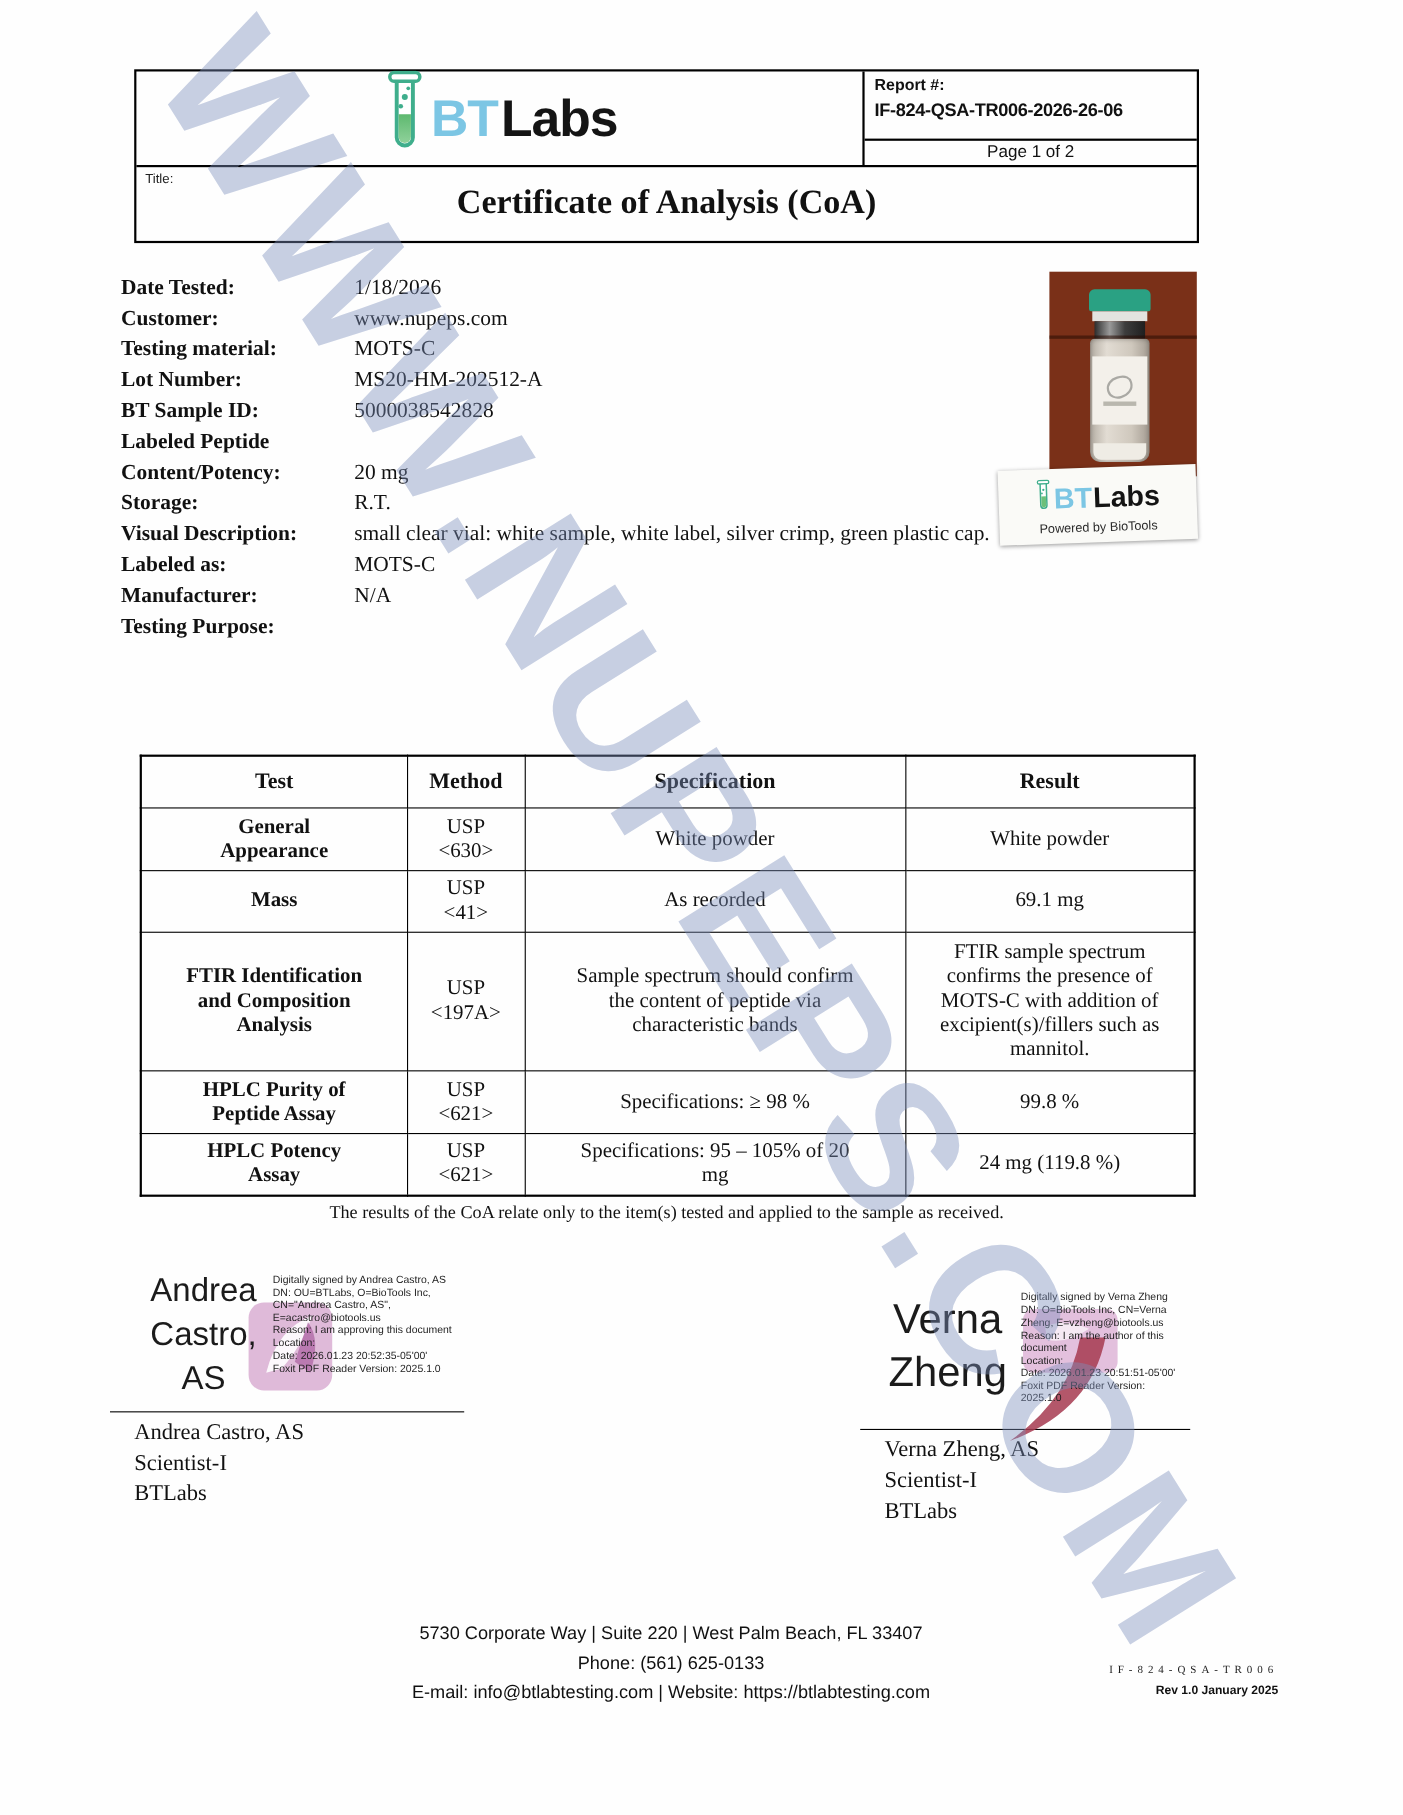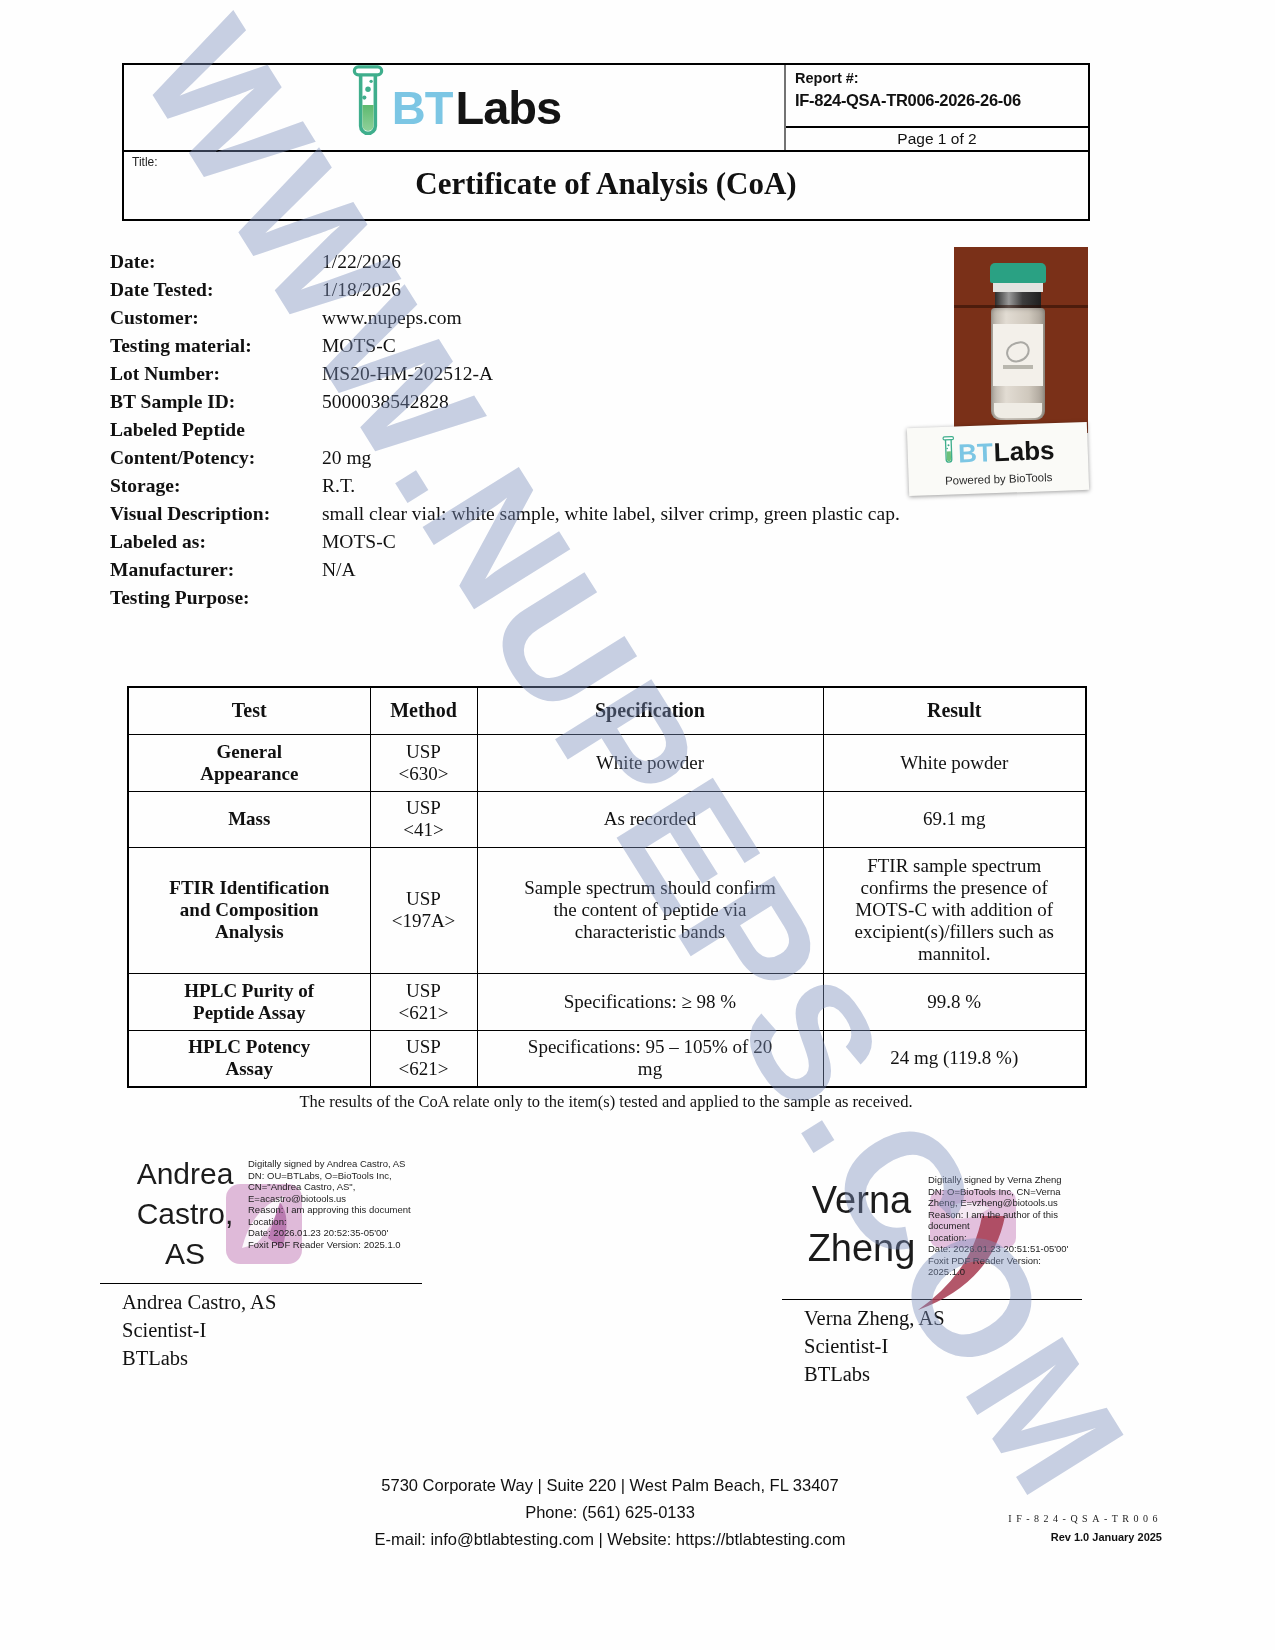--- a/index.html
+++ b/index.html
@@ -13,21 +13,21 @@
     letter-spacing:6px;color:rgba(124,143,188,0.42);}
 
   
   .hdr-box{position:absolute;left:122px;top:63px;width:964px;border:2px solid #000;}
   .hdr-top{position:relative;height:85px;border-bottom:2px solid #000;}
   .hdr-logo{position:absolute;left:0;top:0;width:660px;height:85px;
     display:flex;align-items:center;justify-content:center;gap:3px;}
   .logo-text{font-family:"Liberation Sans", sans-serif;font-weight:bold;font-size:47px;letter-spacing:-1px;line-height:1;}
   .logo-bt{color:#7cc6e4;}
   .logo-labs{color:#141414;}
-  .hdr-right{position:absolute;left:660px;top:0;right:0;height:85px;border-left:2px solid #737373;
+  .hdr-right{position:absolute;left:660px;top:0;right:0;height:85px;border-left:2px solid #000000;
     display:flex;flex-direction:column;font-family:"Liberation Sans", sans-serif;}
   .report-cell{flex:1;padding:5px 9px 0 9px;}
   .report-label{font-size:14.5px;font-weight:bold;}
   .report-number{font-size:16.5px;font-weight:bold;margin-top:5px;letter-spacing:-0.3px;}
   .page-cell{height:22px;border-top:2px solid #000;text-align:center;font-size:15.5px;line-height:21px;}
   .hdr-title{position:relative;height:67px;}
   .title-label{position:absolute;left:8px;top:3px;font-family:"Liberation Sans", sans-serif;font-size:12px;color:#222;}
   .title-text{position:absolute;left:0;right:0;top:14px;text-align:center;
     font-weight:bold;font-size:31px;}
 
@@ -143,24 +143,20 @@
       </div>
     </div>
     <div class="hdr-title">
       <div class="title-label">Title:</div>
       <div class="title-text">Certificate of Analysis (CoA)</div>
     </div>
   </div>
 
   <div class="info-block">
     <div class="info-row">
-        <span class="info-label">Date:</span>
-        <span class="info-value">1/22/2026</span>
-      </div>
-    <div class="info-row">
         <span class="info-label">Date Tested:</span>
         <span class="info-value">1/18/2026</span>
       </div>
     <div class="info-row">
         <span class="info-label">Customer:</span>
         <span class="info-value">www.nupeps.com</span>
       </div>
     <div class="info-row">
         <span class="info-label">Testing material:</span>
         <span class="info-value">MOTS-C</span>

